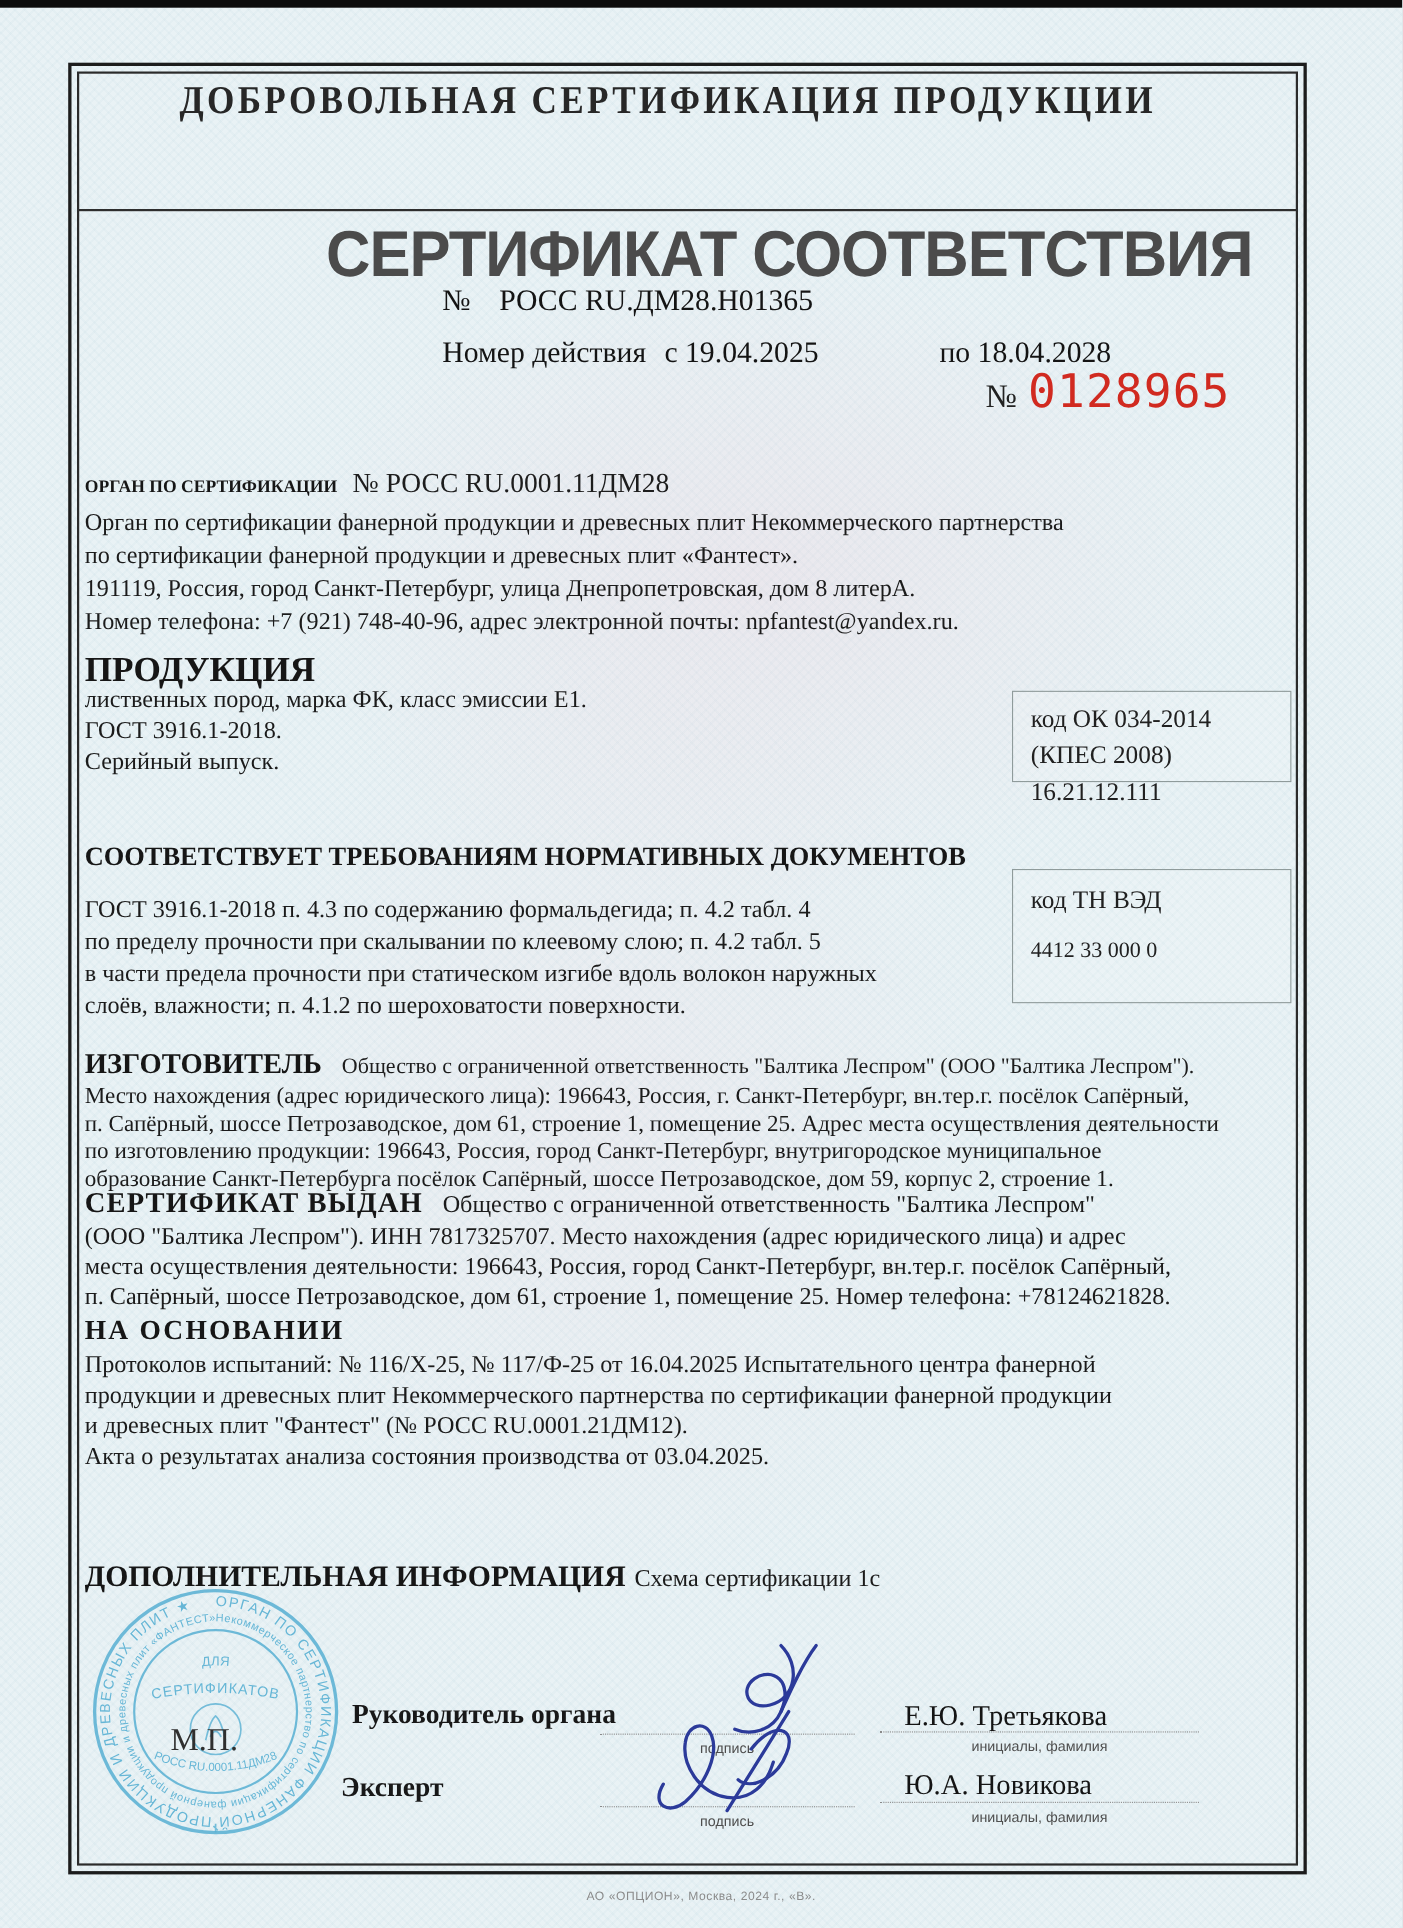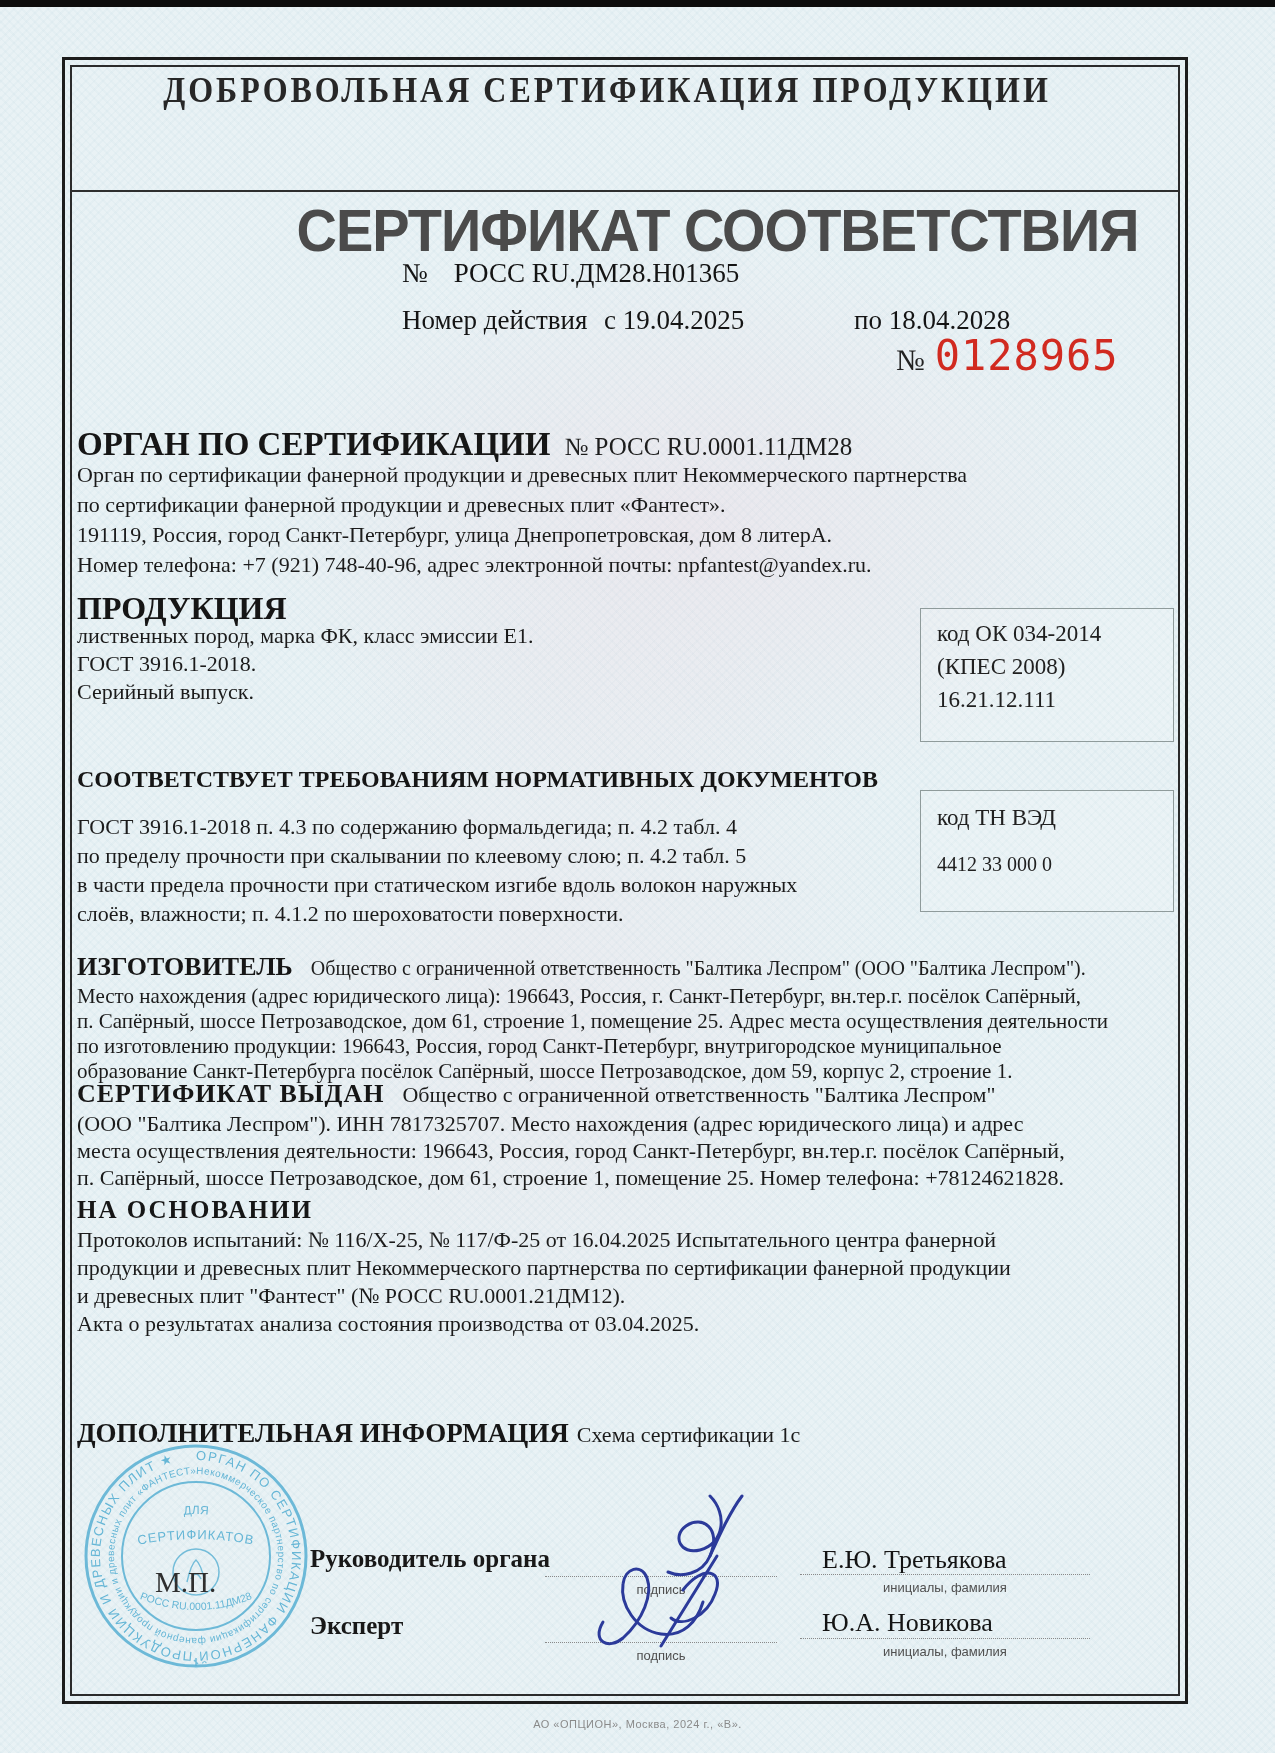--- a/index.html
+++ b/index.html
@@ -91,39 +91,39 @@
   <div class="abs row27" style="left:402px;top:305px;">Номер действия</div>
   <div class="abs row27" style="left:604px;top:305px;">с 19.04.2025</div>
   <div class="abs row27" style="left:854px;top:305px;">по 18.04.2028</div>
 
   <div class="abs" style="left:896px;top:336px;display:flex;align-items:baseline;">
     <span class="blankno-sign">№</span>
     <span class="blankno-digits">0128965</span>
   </div>
 
   <div class="abs inline-row" style="left:77px;top:426px;">
-    <span class="sec-label" style="font-size:33px;">ОРГАН ПО СЕРТИФИКАЦИИ</span>
+    <span class="sec-label" style="font-size:16px;">ОРГАН ПО СЕРТИФИКАЦИИ</span>
     <span style="font-size:25px;margin-left:14px;">№ РОСС RU.0001.11ДМ28</span>
   </div>
   <div class="abs" style="left:77px;top:460px;">
     <div class="body22">Орган по сертификации фанерной продукции и древесных плит Некоммерческого партнерства</div>
     <div class="body22">по сертификации фанерной продукции и древесных плит «Фантест».</div>
     <div class="body22">191119, Россия, город Санкт-Петербург, улица Днепропетровская, дом 8 литерА.</div>
     <div class="body22">Номер телефона: +7 (921) 748-40-96, адрес электронной почты: npfantest@yandex.ru.</div>
   </div>
 
   <div class="abs inline-row" style="left:77px;top:590px;">
     <span class="sec-label" style="font-size:32px;">ПРОДУКЦИЯ</span>
   </div>
   <div class="abs" style="left:77px;top:622px;">
     <div class="body22" style="line-height:28px;">лиственных пород, марка ФК, класс эмиссии Е1.</div>
     <div class="body22" style="line-height:28px;">ГОСТ 3916.1-2018.</div>
     <div class="body22" style="line-height:28px;">Серийный выпуск.</div>
   </div>
-  <div class="abs code-box" style="left:920px;top:608px;width:254px;height:134px;">
+  <div class="abs code-box" style="left:920px;top:628px;width:254px;height:83px;">
     <div>код ОК 034-2014</div>
     <div>(КПЕС 2008)</div>
     <div>16.21.12.111</div>
   </div>
 
   <div class="abs sec-label" style="left:77px;top:766px;font-size:24px;">СООТВЕТСТВУЕТ ТРЕБОВАНИЯМ НОРМАТИВНЫХ ДОКУМЕНТОВ</div>
   <div class="abs" style="left:77px;top:812px;">
     <div class="body22" style="line-height:29px;">ГОСТ 3916.1-2018  п. 4.3 по содержанию формальдегида; п. 4.2 табл. 4</div>
     <div class="body22" style="line-height:29px;">по пределу прочности при скалывании по клеевому слою; п. 4.2 табл. 5</div>
     <div class="body22" style="line-height:29px;">в части предела прочности при статическом изгибе вдоль волокон наружных</div>
@@ -189,21 +189,21 @@
     </g>
     <g fill="none" stroke="#58b0d3" opacity="0.8">
       <circle cx="0" cy="16" r="23" stroke-width="1.5"></circle>
       <path d="M -9,26 Q -5,8 0,4 Q 5,8 9,26 M -5,23 Q 0,13 5,23" stroke-width="1.5"></path>
       <path d="M -2,104 L 2,108 M 0,102 L 0,110" stroke-width="1.5"></path>
     </g>
   </svg>
 
   <div class="abs" style="left:155px;top:1566px;font-size:29px;color:#2f2f2f;">М.П.</div>
 
-  <div class="abs sig-role" style="left:310px;top:1545px;">Руководитель органа</div>
+  <div class="abs sig-role" style="left:320px;top:1545px;">Руководитель органа</div>
   <div class="abs dotline" style="left:545px;top:1576px;width:232px;"></div>
   <div class="abs small-label" style="left:545px;top:1582px;width:232px;">подпись</div>
   <div class="abs sig-name" style="left:822px;top:1545px;">Е.Ю. Третьякова</div>
   <div class="abs dotline" style="left:800px;top:1574px;width:290px;"></div>
   <div class="abs small-label" style="left:800px;top:1580px;width:290px;">инициалы, фамилия</div>
 
   <div class="abs sig-role" style="left:310px;top:1612px;">Эксперт</div>
   <div class="abs dotline" style="left:545px;top:1642px;width:232px;"></div>
   <div class="abs small-label" style="left:545px;top:1648px;width:232px;">подпись</div>
   <div class="abs sig-name" style="left:822px;top:1608px;">Ю.А. Новикова</div>

